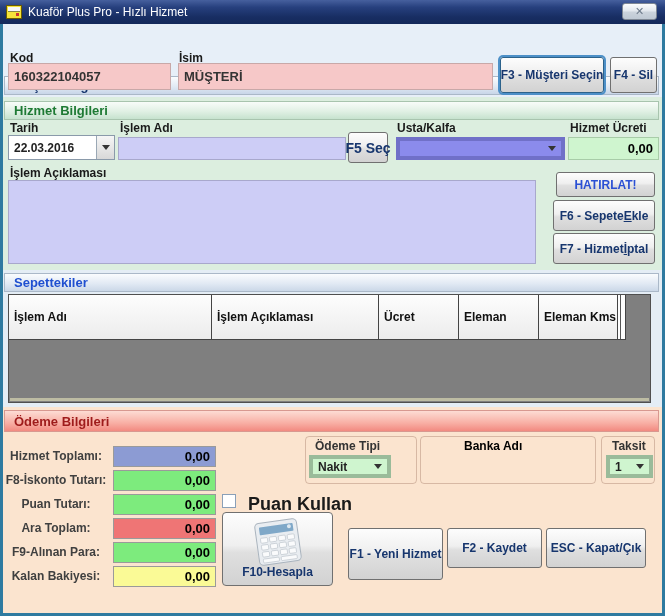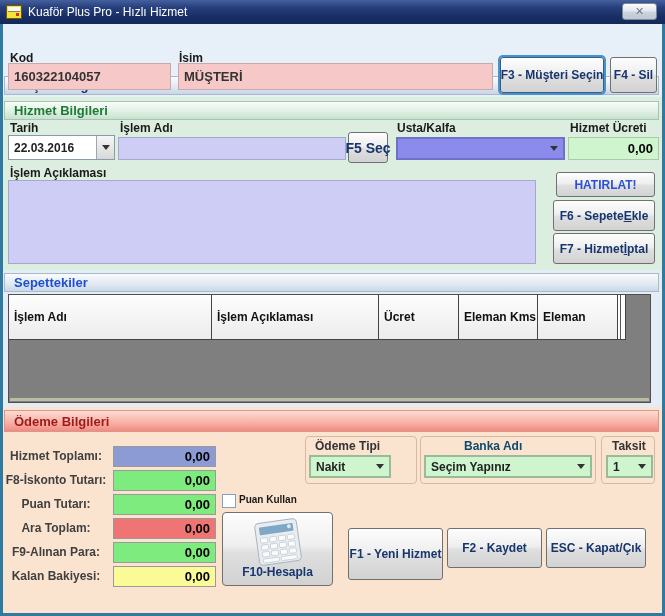--- a/index.html
+++ b/index.html
@@ -47,21 +47,21 @@
     display:flex; align-items:center; justify-content:center; white-space:nowrap; }
   .btn .u { text-decoration:underline; }
   .btn-focus { box-shadow:0 0 0 2px #4D90C8; border-color:#2C628B; }
   .btn-hatirlat { color:#2B50D4; }
 
   .combo { position:absolute; display:flex; align-items:center; font-size:12px; font-weight:bold; color:#222; }
   .combo-classic { background:#FFFFFF; border:1px solid #8A9AAA; }
   .combo-classic .txt { flex:1; padding-left:5px; }
   .combo-classic .arrow-btn { width:18px; height:100%; border-left:1px solid #9AA8B5;
     background:linear-gradient(180deg,#F6F6F6,#D8D8D8); display:flex; align-items:center; justify-content:center; }
-  .combo-flat { border:2px solid #ef4444; padding-left:5px; }
+  .combo-flat { border:4px solid #ef4444; padding-left:5px; }
   .combo-flat .spacer { flex:1; }
   .tri { width:0; height:0; border-left:4px solid transparent; border-right:4px solid transparent; border-top:5px solid #333; margin-right:5px; }
 
   textarea.big { position:absolute; background:#CDCDF6; border:1px solid #A8A8CC; resize:none; font-size:12px; }
 
   
   .cart-table { position:absolute; left:5px; top:270px; width:643px; height:109px; background:#7F7F7F; border:1px solid #4F4F4F; }
   .cart-head { position:absolute; left:0; top:0; height:45px; display:flex; }
   .cart-col { height:45px; background:linear-gradient(180deg,#FDFDFD,#ECECEC); border-right:1px solid #444;
     border-bottom:1px solid #444; display:flex; align-items:center; padding-left:5px;
@@ -150,22 +150,22 @@
     </div>
 
     <div class="sect-hdr hdr-sepet">
       <span>Sepettekiler</span>
     </div>
     <div class="cart-table">
       <div class="cart-head" id="cart-head">
           <div class="cart-col" style="width: 203px;">İşlem Adı</div>
           <div class="cart-col" style="width: 167px;">İşlem Açıklaması</div>
           <div class="cart-col" style="width: 80px;">Ücret</div>
+          <div class="cart-col" style="width: 80px;">Eleman</div>
           <div class="cart-col" style="width: 79px;">Eleman Kms</div>
-          <div class="cart-col" style="width: 80px;">Eleman</div>
           <div class="cart-sliver"></div>
         </div>
       <div class="cart-strip"></div>
     </div>
 
     <div class="sect-hdr hdr-odeme">
       <span>Ödeme Bilgileri</span>
     </div>
     <div id="pay-rows">
         <div class="pay-label" style="top: 425px;">Hizmet Toplamı:</div>
@@ -184,37 +184,32 @@
 
     <div class="groupbox" style="left:302px; top:412px; width:112px; height:48px;"></div>
     <div class="label" style="left:312px; top:415px; color:#333;">Ödeme Tipi</div>
     <div class="combo combo-flat" style="left:306px; top:431px; width:82px; height:23px; background:#CFF5CF; border-color:#9ABB9A;">
       <span>Nakit</span>
       <span class="spacer"></span>
       <span class="tri"></span>
     </div>
 
     <div class="groupbox" style="left:417px; top:412px; width:176px; height:48px;"></div>
-    <div class="label" style="left:425px; top:415px; color:#0c4a6e;padding-left:36px;">Banka Adı</div>
-    <div class="combo combo-flat" style="left:421px; top:431px; width:168px; height:23px; background:#CFF5CF; border-color:#9ABB9A;">
-      <span>Seçim Yapınız</span>
-      <span class="spacer"></span>
-      <span class="tri"></span>
-    </div>
+    <div class="label" style="left:425px; top:415px; color:#000000;padding-left:36px;">Banka Adı</div>
 
     <div class="groupbox" style="left:598px; top:412px; width:54px; height:48px;"></div>
     <div class="label" style="left:609px; top:415px; color:#333;">Taksit</div>
     <div class="combo combo-flat" style="left:603px; top:431px; width:47px; height:23px; background:#CFF5CF; border-color:#9ABB9A;">
       <span>1</span>
       <span class="spacer"></span>
       <span class="tri"></span>
     </div>
 
     <div class="checkbox" style="left:219px; top:470px;"></div>
-    <div class="label" style="left:236px; top:470px; font-size:10px;text-align:right;">Puan Kullan</div>
+    <div class="label" style="left:245px; top:470px; font-size:18px;text-align:right;">Puan Kullan</div>
 
     <div class="btn btn-calc" style="left:219px; top:488px; width:111px; height:74px;">
       <svg class="calc-svg" width="54" height="46" viewBox="0 0 54 46">
         <rect x="6" y="2" width="42" height="42" rx="4" fill="#E9EDF1" stroke="#AAB4BE"></rect>
         <rect x="10" y="6" width="34" height="8" rx="1" fill="#7FA8C8"></rect>
         <rect x="38" y="7" width="4" height="4" rx="2" fill="#DDE8F0"></rect>
         <g fill="#FAFBFC" stroke="#B8C0C8" stroke-width="0.6">
           <rect x="10" y="17" width="7" height="5" rx="1"></rect>
             <rect x="19" y="17" width="7" height="5" rx="1"></rect>
             <rect x="28" y="17" width="7" height="5" rx="1"></rect>

